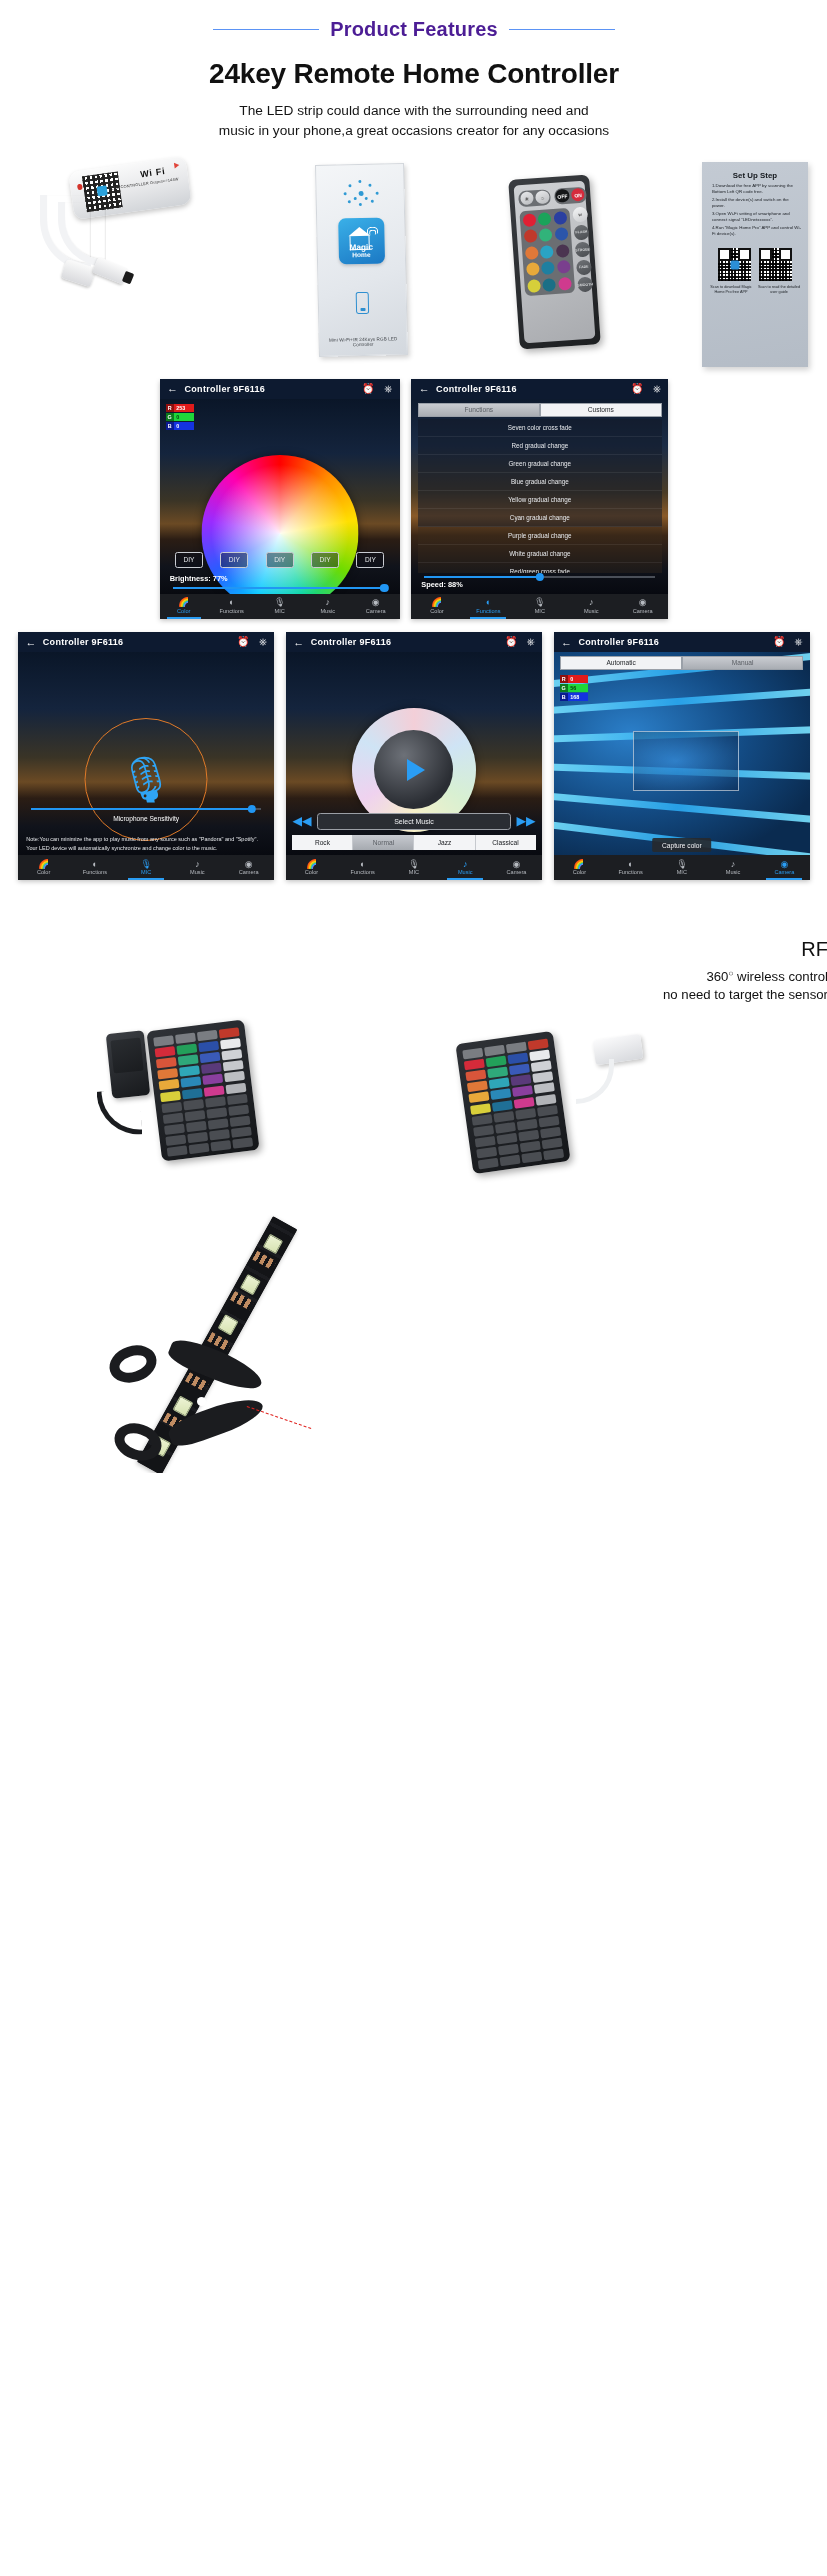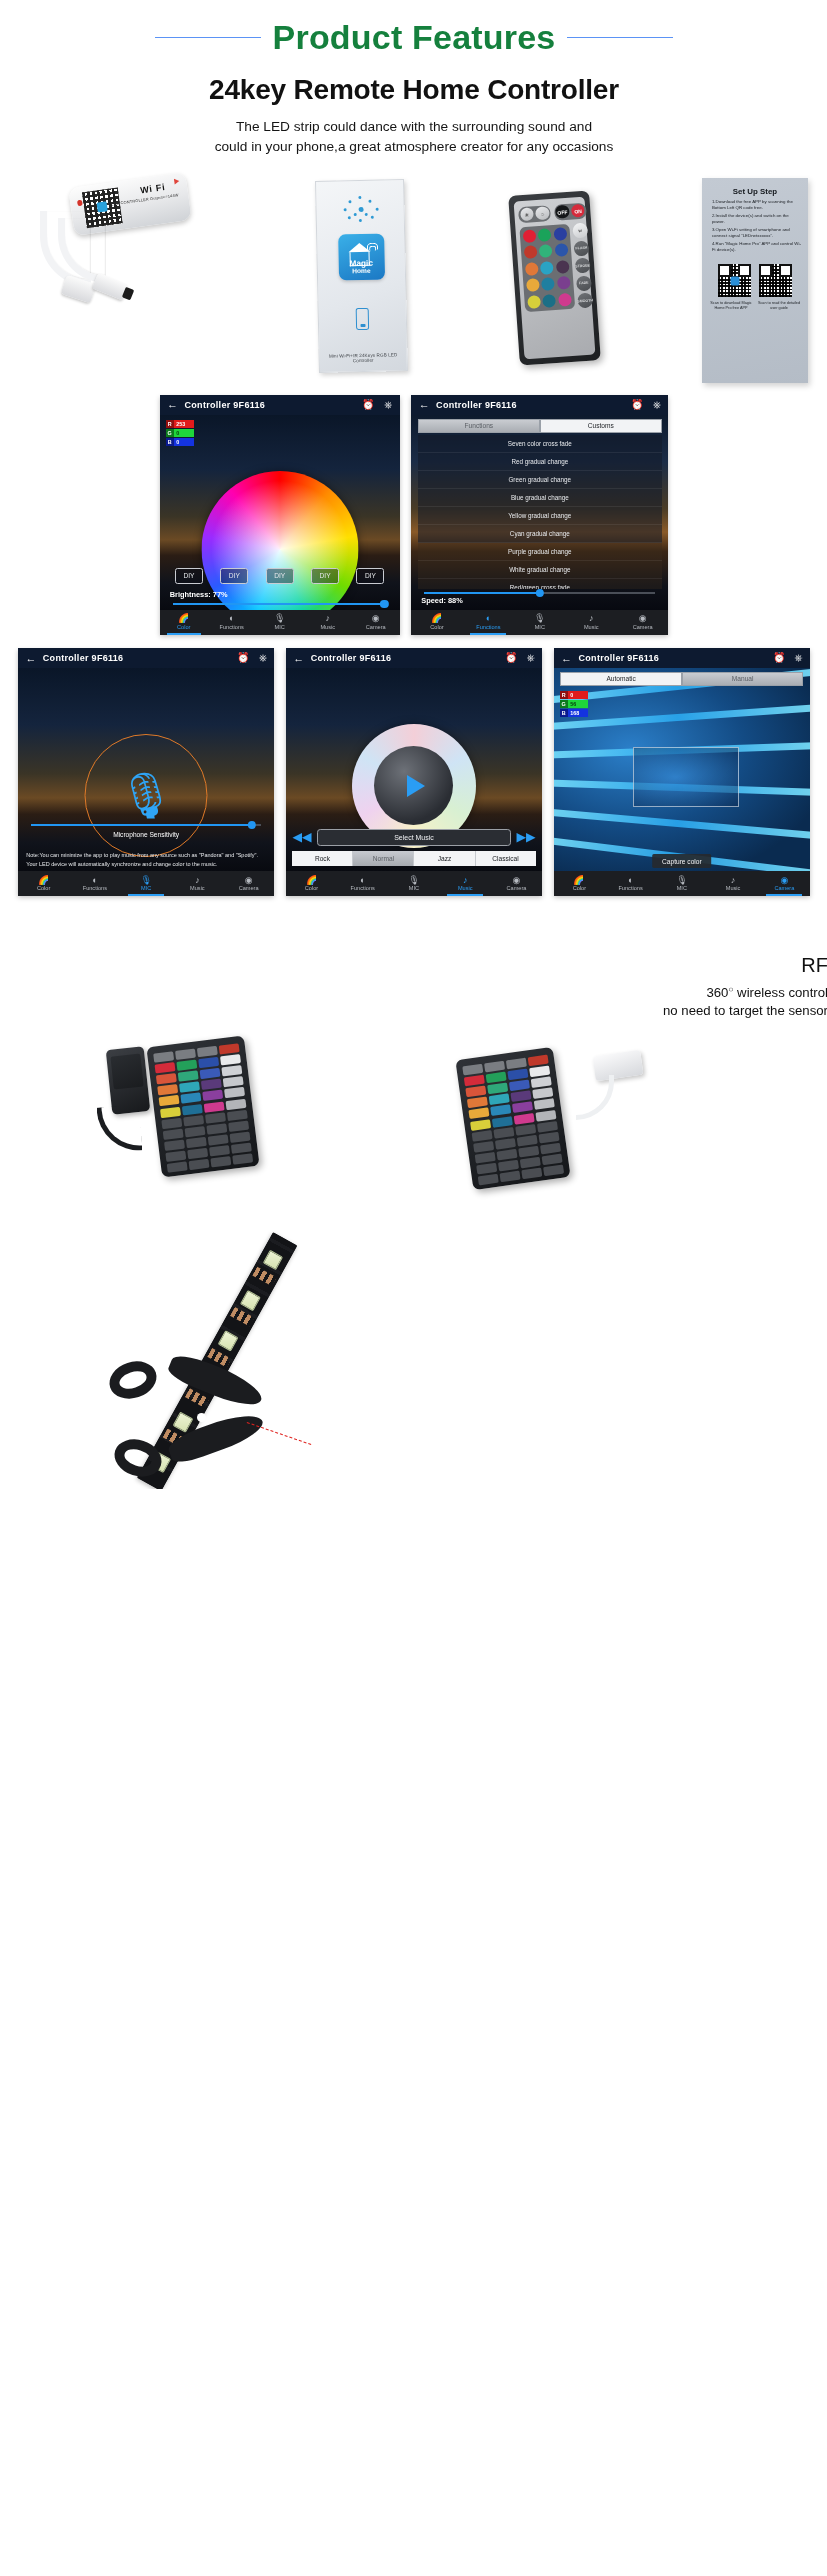--- a/index.html
+++ b/index.html
@@ -12,21 +12,21 @@
   }
   .page { width: 828px; position: relative; }
 
   
   .hdr { text-align: center; padding-top: 18px; }
   .hdr-line {
     display: flex; align-items: center; justify-content: center; gap: 11.6px;
   }
   .rule { width: 106px; height: 1.7px; background: #5b93f5; }
   .hdr-title {
-    color: #15803d; font-size: 34px; font-weight: 600; letter-spacing: 0.2px;
+    color: #4c1d95; font-size: 20px; font-weight: 600; letter-spacing: 0.2px;
     font-family: "Liberation Sans", sans-serif;
   }
   .big-title {
     font-size: 28px; font-weight: 700; margin-top: 16.6px; color: #111;
     letter-spacing: -0.2px;
   }
   .sub {
     margin: 11.6px auto 0; width: 728px; font-size: 13.7px; line-height: 1.45;
     color: #151515;
   }
@@ -505,22 +505,22 @@
 <div class="page">
 
   <div class="hdr">
     <div class="hdr-line">
       <span class="rule"></span>
       <span class="hdr-title">Product Features</span>
       <span class="rule"></span>
     </div>
     <div class="big-title">24key Remote Home Controller</div>
     <div class="sub">
-      <div>The LED strip could dance with the surrounding sound and</div>
-      <div>could in your phone,a great atmosphere creator for any occasions</div>
+      <div>The LED strip could dance with the surrounding need and</div>
+      <div>music in your phone,a great occasions creator for any occasions</div>
     </div>
   </div>
 
   <div class="prod-row">
 
     <div class="wifictl">
       <div class="ctl-body">
         <span class="ctl-dot-red"></span>
         <span class="ctl-arrow"></span>
         <span class="ctl-qr"></span>

